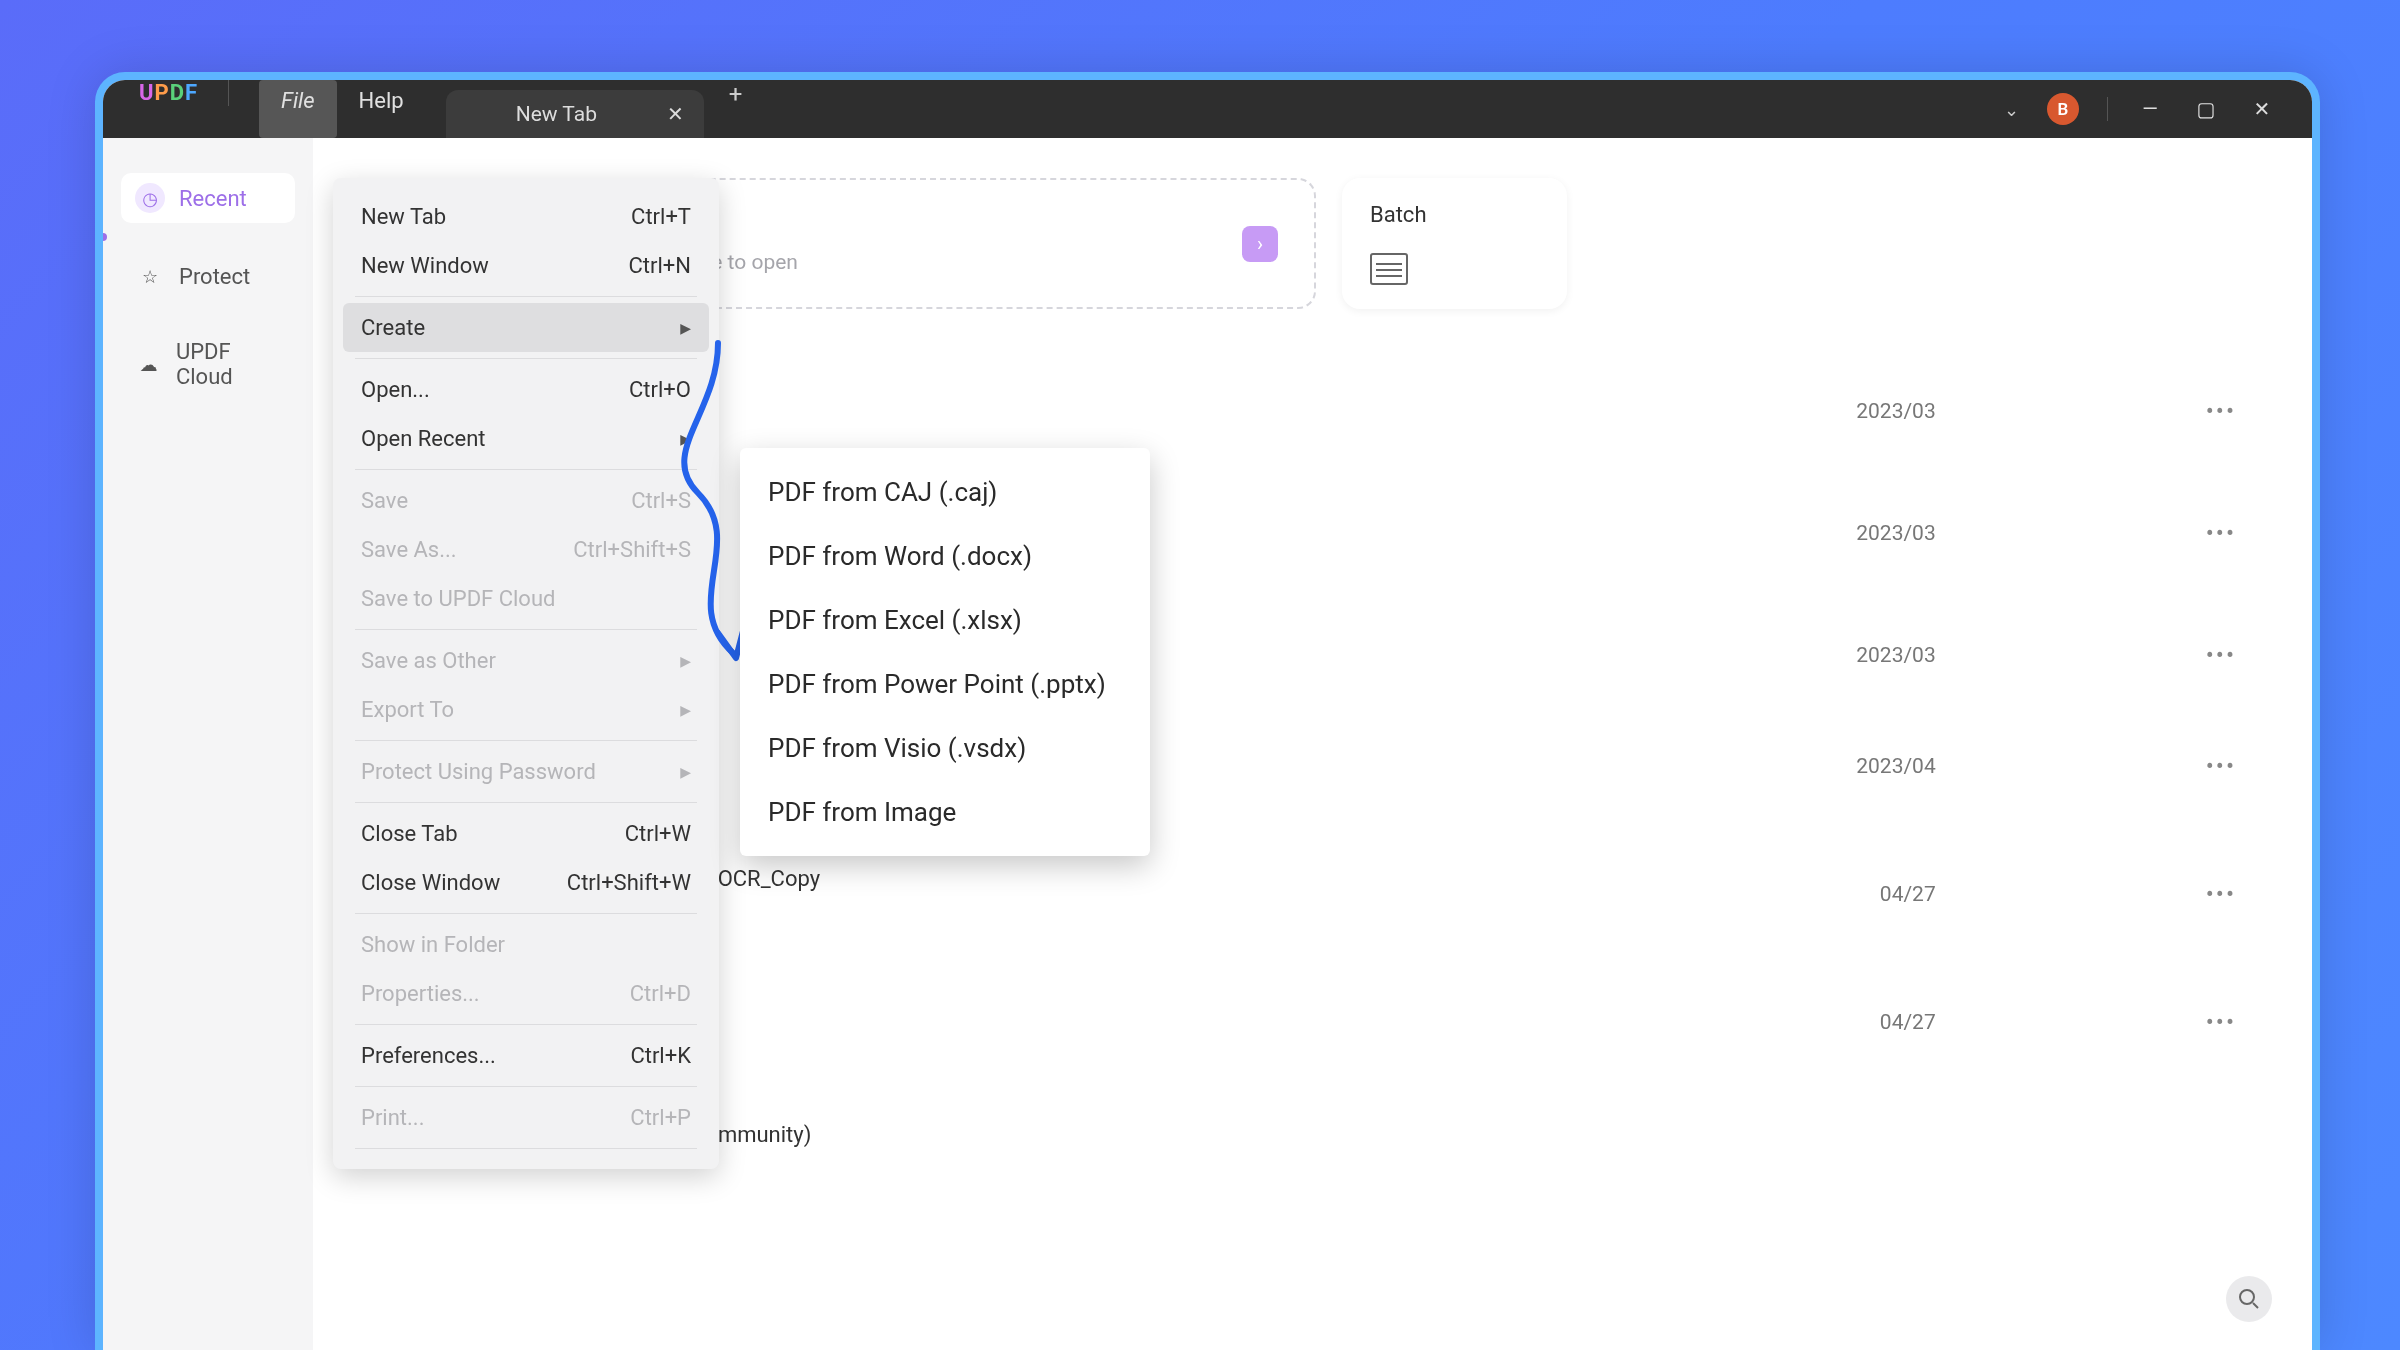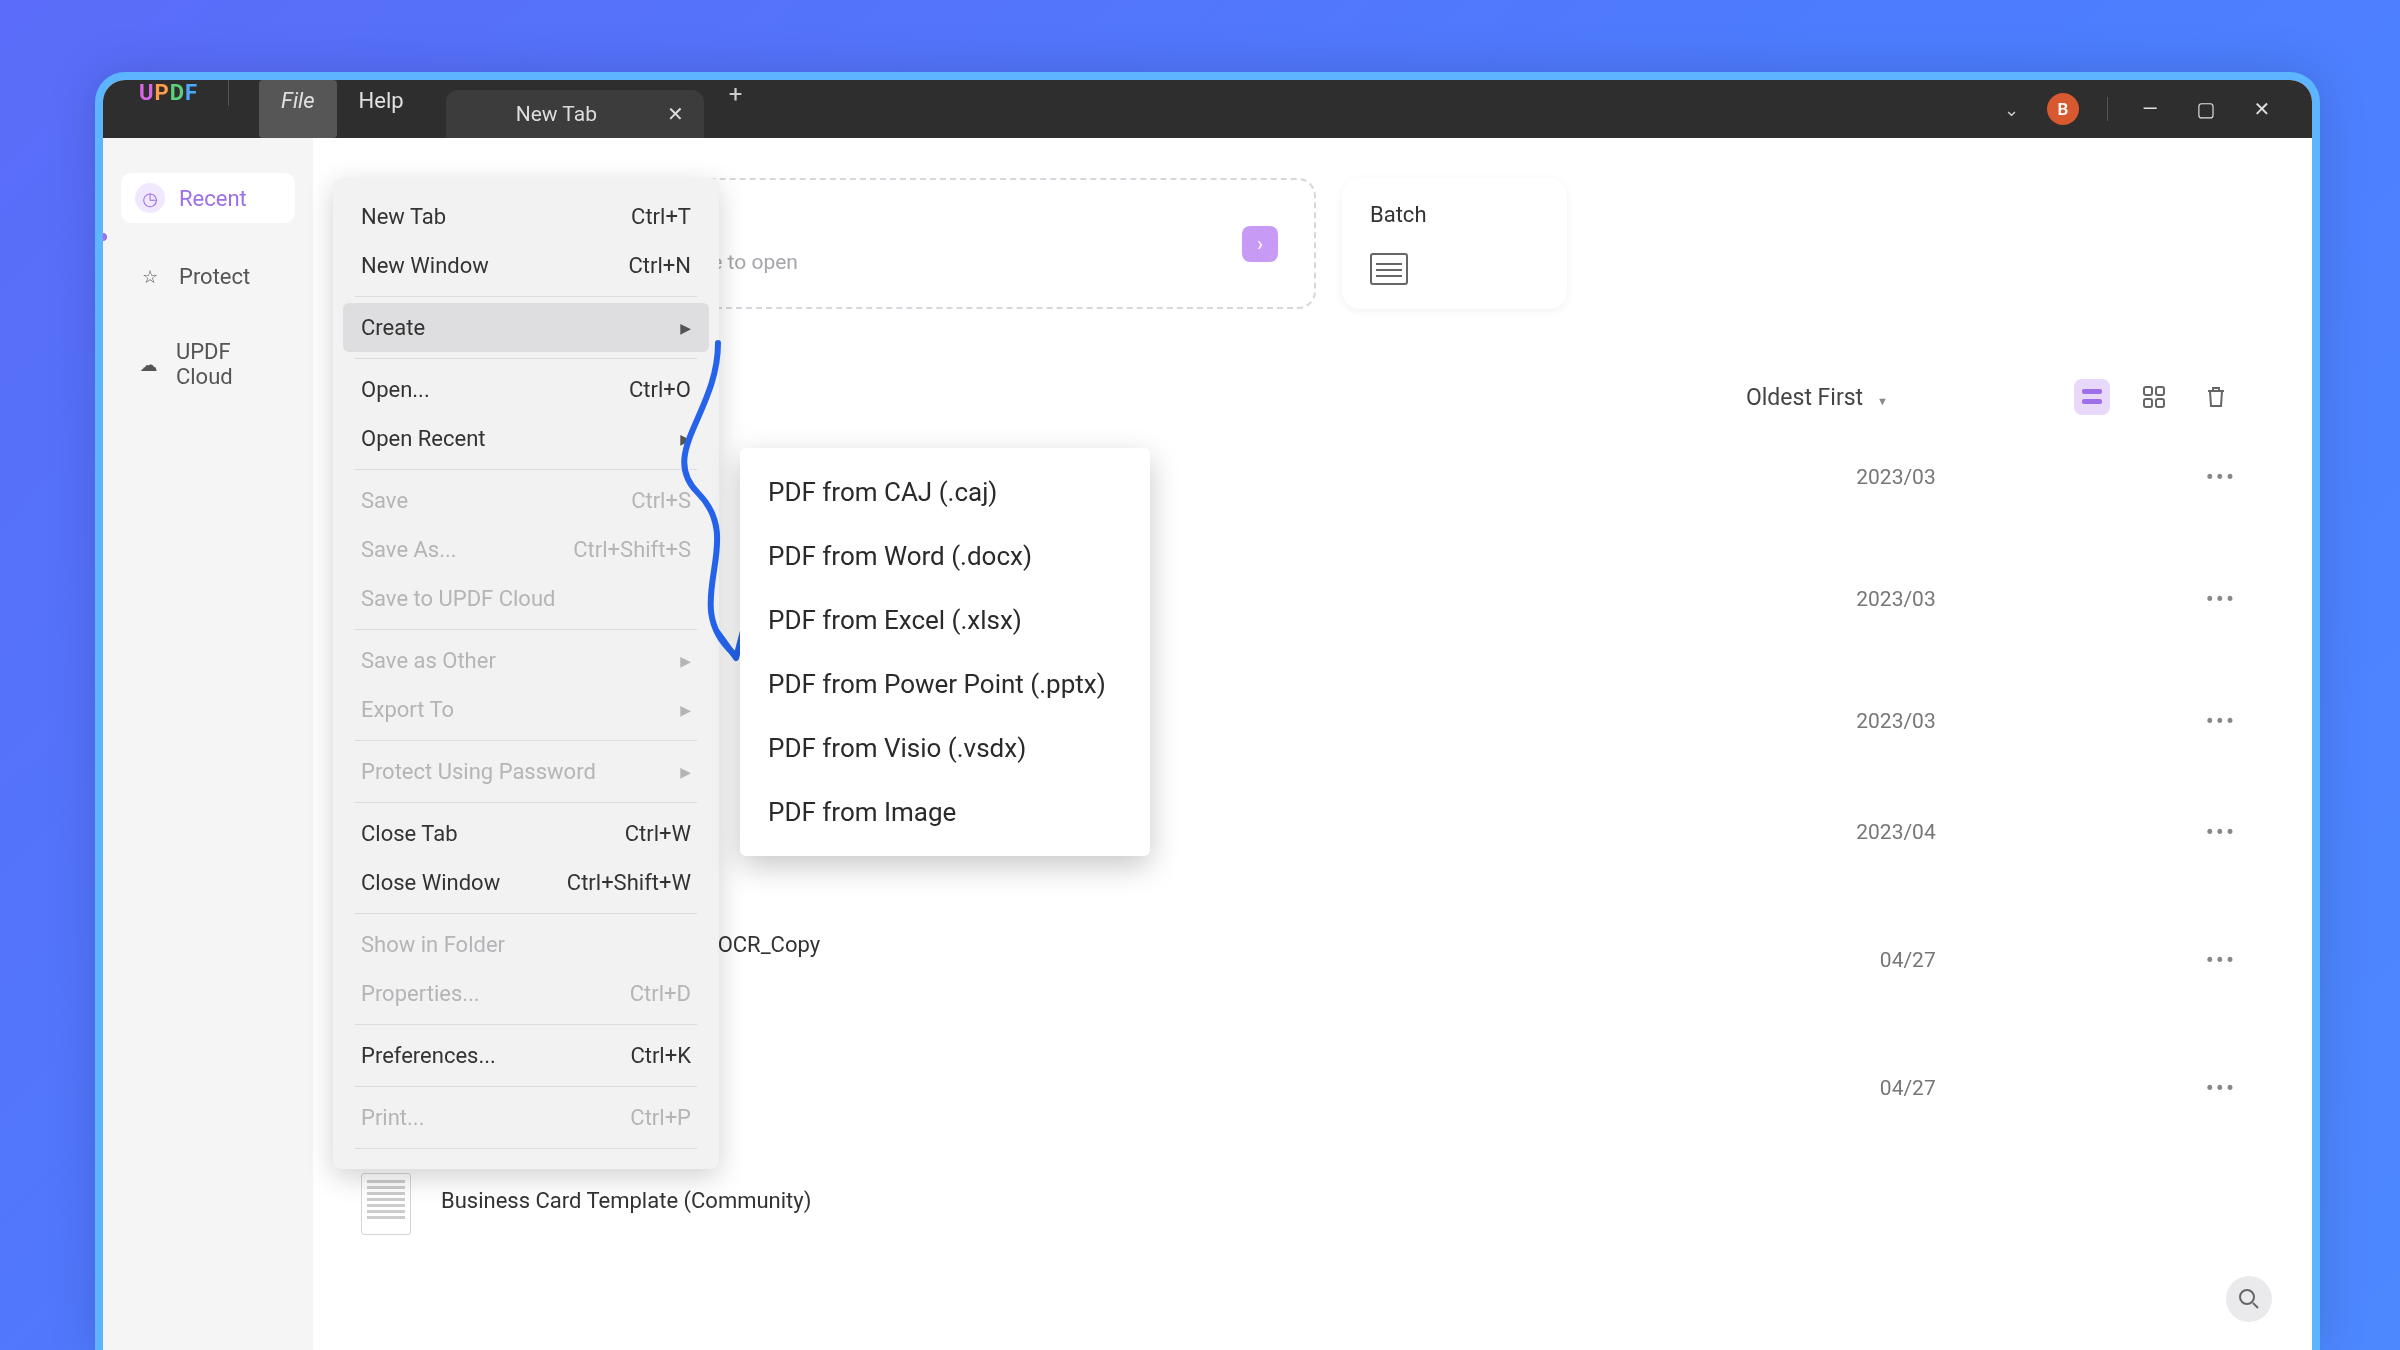--- a/index.html
+++ b/index.html
@@ -122,42 +122,20 @@
             </div>
           </div>
           <div class="open-btn">›</div>
         </div>
         <div class="batch">
           <div class="batch-title">Batch</div>
           <div class="batch-icon"></div>
         </div>
       </div>
 
-      <div class="sortrow">
-        <span class="sort-label">Oldest First</span>
-        <span class="viewbtn active">
-          <svg width="22" height="22" viewBox="0 0 22 22">
-              <rect x="1" y="3" width="20" height="5" rx="2" fill="currentColor"></rect>
-              <rect x="1" y="13" width="20" height="5" rx="2" fill="currentColor"></rect>
-            </svg>
-        </span>
-        <span class="viewbtn">
-          <svg width="22" height="22" viewBox="0 0 22 22">
-              <rect x="1" y="1" width="8" height="8" rx="2" fill="none" stroke="currentColor" stroke-width="2"></rect>
-              <rect x="13" y="1" width="8" height="8" rx="2" fill="none" stroke="currentColor" stroke-width="2"></rect>
-              <rect x="1" y="13" width="8" height="8" rx="2" fill="none" stroke="currentColor" stroke-width="2"></rect>
-              <rect x="13" y="13" width="8" height="8" rx="2" fill="none" stroke="currentColor" stroke-width="2"></rect>
-            </svg>
-        </span>
-        <span class="viewbtn">
-          <svg width="22" height="24" viewBox="0 0 22 24">
-              <path d="M3 6h16M8 6V3h6v3M5 6l1 15h10l1-15" fill="none" stroke="currentColor" stroke-width="2"></path>
-            </svg>
-        </span>
-      </div>
 
       <div class="files">
         <div class="file-row" style="padding-left:430px">
           <div class="file-info">
               <div class="file-name"></div>
             </div>
           <span class="file-date">2023/03</span>
           <span class="dots">•••</span>
         </div>
         <div class="file-row" style="padding-left:430px;margin-top:58px">

